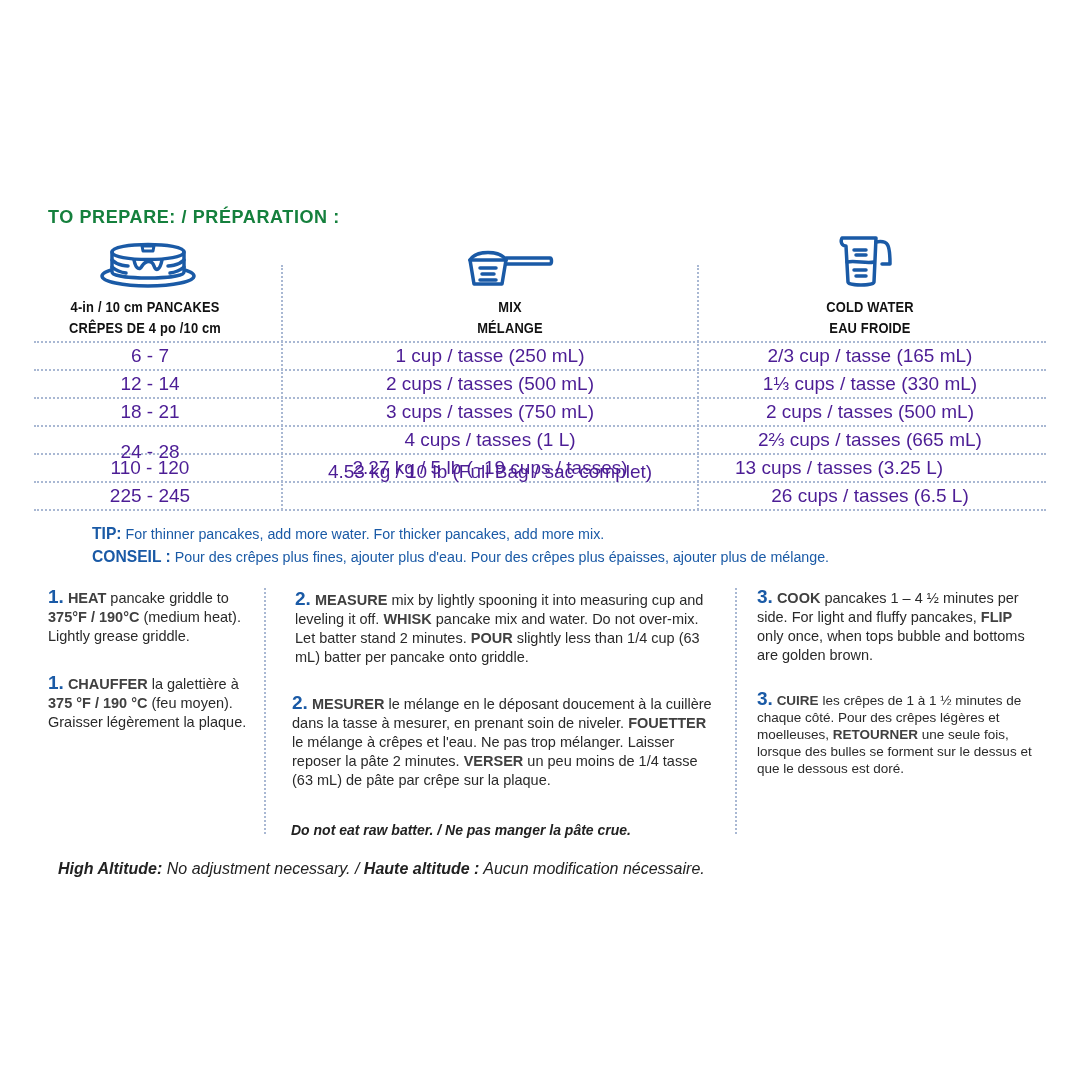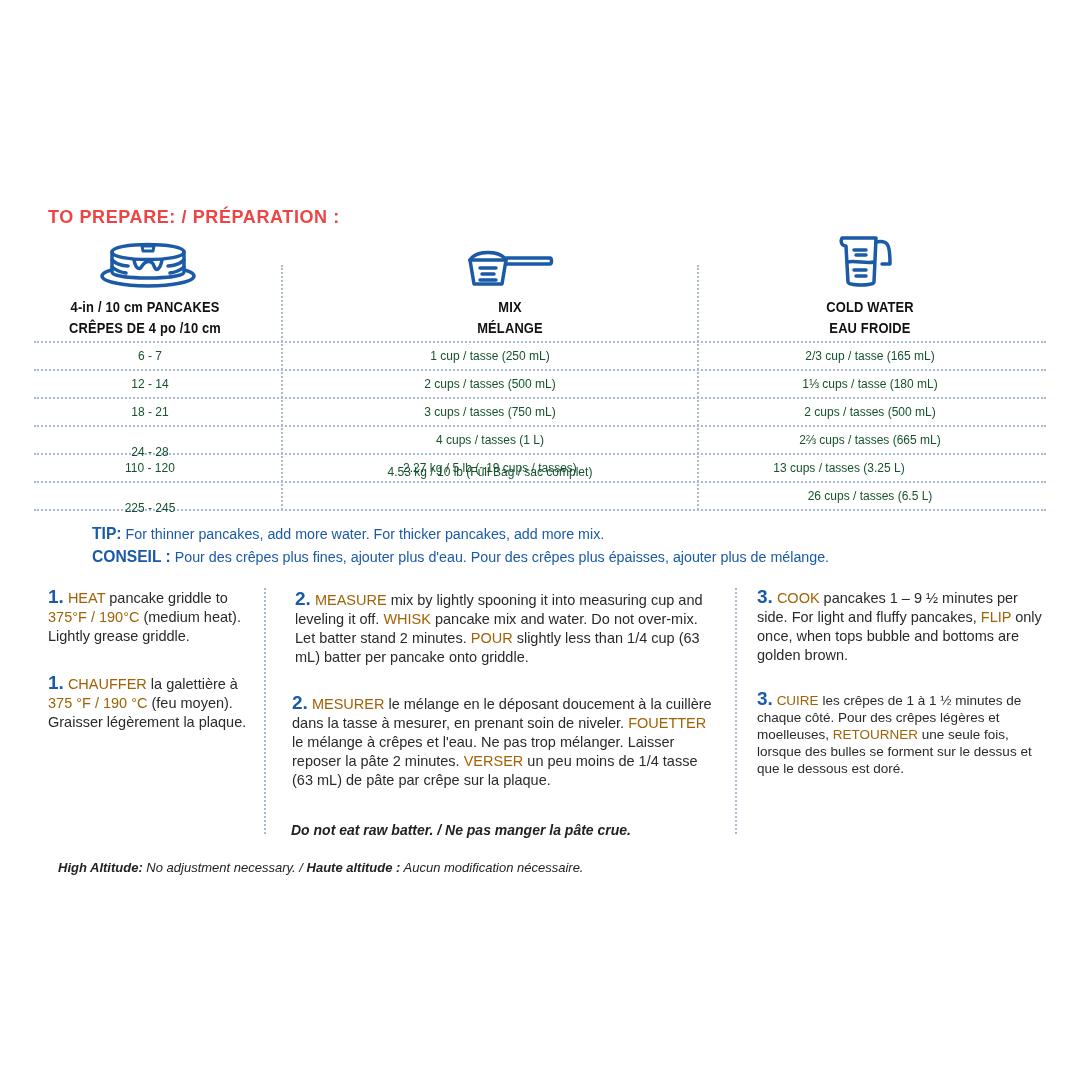--- a/index.html
+++ b/index.html
@@ -1,29 +1,29 @@
 <!DOCTYPE html>
 <html><head>
 <meta charset="utf-8">
 <style>
   html, body { margin:0; padding:0; background:#ffffff; }
   body { width:1080px; height:1080px; position:relative; overflow:hidden; font-family:"Liberation Sans", sans-serif; color:#222; }
-  .title { position:absolute; left:48px; top:207px; font-size:18px; font-weight:900; letter-spacing:0.6px; color:#ef4444; }
+  .title { position:absolute; left:48px; top:207px; font-size:18px; font-weight:900; letter-spacing:0.6px; color:#15803d; }
   .icon { position:absolute; }
   .col-head { position:absolute; font-family:"Liberation Sans", sans-serif; font-weight:bold; font-size:15px; line-height:21px; text-align:center; color:#111; transform:scaleX(0.86); transform-origin:center; letter-spacing:0.2px; }
   .vdiv { position:absolute; width:0; border-left:2px dotted #a9b8d3; }
   .hdiv { position:absolute; height:0; border-top:2px dotted #a9b8d3; left:34px; width:1012px; }
-  .cell { position:absolute; font-size:12px; text-align:center; color:#14532d; line-height:20px; }
+  .cell { position:absolute; font-size:19px; text-align:center; color:#4c1d95; line-height:20px; }
   .tip { position:absolute; left:92px; font-size:15.5px; color:#1a5aa6; transform:scaleX(0.92); transform-origin:left; white-space:nowrap; }
   .tip b { font-weight:900; font-size:17px; }
   .step { position:absolute; font-size:14.5px; line-height:19px; color:#2a2a2a; }
   .step .num { color:#1a5aa6; font-weight:900; font-size:19px; }
-  .step b { font-weight:400; color:#a16207; }
+  .step b { font-weight:700; color:#404040; }
   .warn { position:absolute; left:291px; top:822px; font-size:14px; font-weight:bold; font-style:italic; color:#222; }
-  .alt { position:absolute; left:58px; top:860px; font-size:13px; font-style:italic; color:#222; }
+  .alt { position:absolute; left:58px; top:860px; font-size:16px; font-style:italic; color:#222; }
   .alt b { font-weight:900; }
 </style>
 </head>
 <body>
 
 <div class="title">TO PREPARE: / PRÉPARATION :</div>
 
 <svg class="icon" style="left:98px;top:236px" width="100" height="52" viewBox="0 0 100 52">
   <g fill="none" stroke="#1a5aa6" stroke-width="3.5" stroke-linecap="round" stroke-linejoin="round">
     <ellipse cx="50" cy="40" rx="46" ry="10"></ellipse>
@@ -84,39 +84,39 @@
 <div class="hdiv" style="top:509px"></div>
 
 <div>
   <div class="cell" style="left:40px;top:346px;width:220px;">6 - 7</div>
   <div class="cell" style="left:290px;top:346px;width:400px;">1 cup / tasse (250 mL)</div>
   <div class="cell" style="left:700px;top:346px;width:340px;">2/3 cup / tasse (165 mL)</div>
 </div>
 <div>
   <div class="cell" style="left:40px;top:374px;width:220px;">12 - 14</div>
   <div class="cell" style="left:290px;top:374px;width:400px;">2 cups / tasses (500 mL)</div>
-  <div class="cell" style="left:700px;top:374px;width:340px;">1⅓ cups / tasse (180 mL)</div>
+  <div class="cell" style="left:700px;top:374px;width:340px;">1⅓ cups / tasse (330 mL)</div>
 </div>
 <div>
   <div class="cell" style="left:40px;top:402px;width:220px;">18 - 21</div>
   <div class="cell" style="left:290px;top:402px;width:400px;">3 cups / tasses (750 mL)</div>
   <div class="cell" style="left:700px;top:402px;width:340px;">2 cups / tasses (500 mL)</div>
 </div>
 <div>
   <div class="cell" style="left:40px;top:430px;width:220px;margin-top:12px;">24 - 28</div>
   <div class="cell" style="left:290px;top:430px;width:400px;">4 cups / tasses (1 L)</div>
   <div class="cell" style="left:700px;top:430px;width:340px;">2⅔ cups / tasses (665 mL)</div>
 </div>
 <div>
   <div class="cell" style="left:40px;top:458px;width:220px;">110 - 120</div>
   <div class="cell" style="left:290px;top:458px;width:400px;">2.27 kg / 5 lb (~19 cups / tasses)</div>
   <div class="cell" style="left:669px;top:458px;width:340px;">13 cups / tasses (3.25 L)</div>
 </div>
 <div>
-  <div class="cell" style="left:40px;top:498px;width:220px;">225 - 245</div>
+  <div class="cell" style="left:40px;top:486px;width:220px;">225 - 245</div>
   <div class="cell" style="left:290px;top:462px;width:400px;">4.53 kg / 10 lb (Full Bag / sac complet)</div>
   <div class="cell" style="left:700px;top:486px;width:340px;">26 cups / tasses (6.5 L)</div>
 </div>
 
 <div class="tip" style="top:524px;">
   <b>TIP:</b><span> For thinner pancakes, add more water. For thicker pancakes, add more mix.</span>
 </div>
 <div class="tip" style="top:547px;">
   <b>CONSEIL :</b><span> Pour des crêpes plus fines, ajouter plus d'eau. Pour des crêpes plus épaisses, ajouter plus de mélange.</span>
 </div>
@@ -134,21 +134,21 @@
 <div class="step" style="left:295px;top:589px;width:425px;">
   <span class="num">2.</span> <b>MEASURE</b><span> mix by lightly spooning it into measuring cup and leveling it off. </span><b>WHISK</b><span> pancake mix and water. Do not over-mix. Let batter stand 2 minutes. </span><b>POUR</b><span> slightly less than 1/4 cup (63 mL) batter per pancake onto griddle.</span>
 </div>
 <div class="step" style="left:292px;top:693px;width:425px;">
   <span class="num">2.</span> <b>MESURER</b><span> le mélange en le déposant doucement à la cuillère dans la tasse à mesurer, en prenant soin de niveler. </span><b>FOUETTER</b><span> le mélange à crêpes et l'eau. Ne pas trop mélanger. Laisser reposer la pâte 2 minutes. </span><b>VERSER</b><span> un peu moins de 1/4 tasse (63 mL) de pâte par crêpe sur la plaque.</span>
 </div>
 
 <div class="warn">Do not eat raw batter. / Ne pas manger la pâte crue.</div>
 
 <div class="step" style="left:757px;top:587px;width:285px;">
-  <span class="num">3.</span> <b>COOK</b><span> pancakes 1 – 9 ½ minutes per side. For light and fluffy pancakes, </span><b>FLIP</b><span> only once, when tops bubble and bottoms are golden brown.</span>
+  <span class="num">3.</span> <b>COOK</b><span> pancakes 1 – 4 ½ minutes per side. For light and fluffy pancakes, </span><b>FLIP</b><span> only once, when tops bubble and bottoms are golden brown.</span>
 </div>
 <div class="step" style="left:757px;top:690px;width:275px;font-size:13.5px;line-height:17px;">
   <span class="num">3.</span> <b>CUIRE</b><span> les crêpes de 1 à 1 ½ minutes de chaque côté. Pour des crêpes légères et moelleuses, </span><b>RETOURNER</b><span> une seule fois, lorsque des bulles se forment sur le dessus et que le dessous est doré.</span>
 </div>
 
 <div class="alt">
   <b>High Altitude:</b><span> No adjustment necessary. / </span><b>Haute altitude :</b><span> Aucun modification nécessaire.</span>
 </div>
 
 </body></html>

